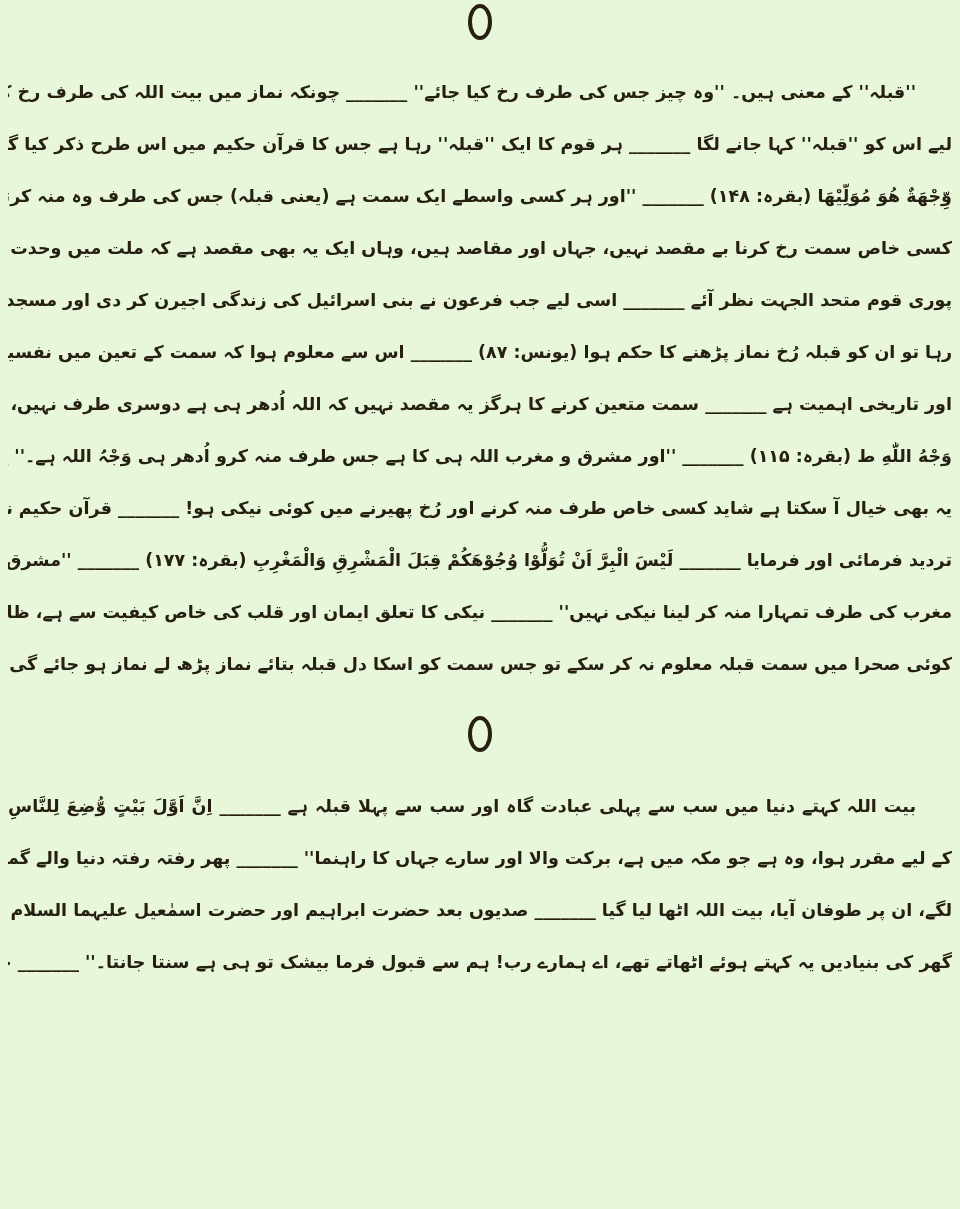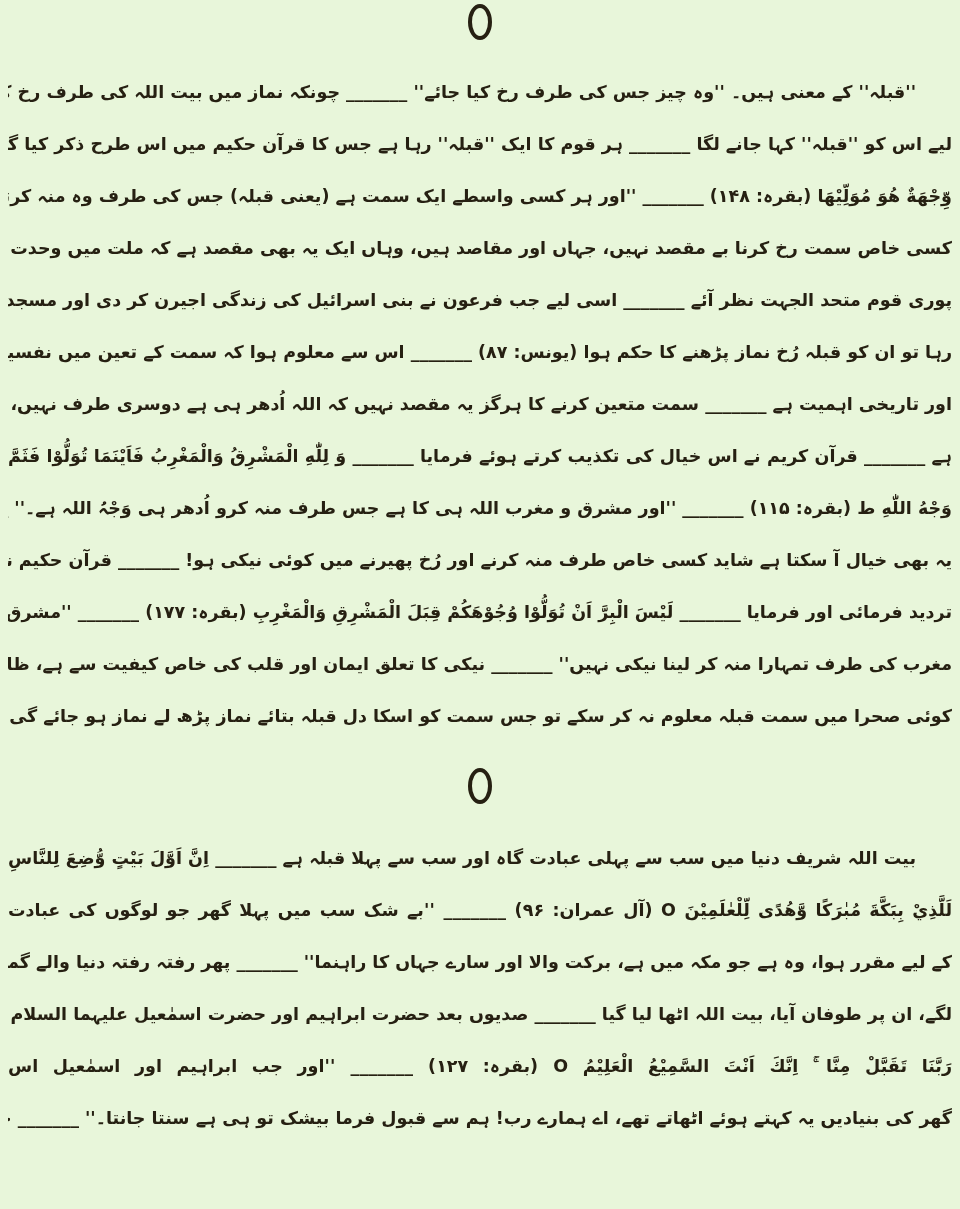--- a/index.html
+++ b/index.html
@@ -65,34 +65,31 @@
   </div>
 
   <section class="para">
       <div class="line first" dir="rtl">''قبلہ'' کے معنی ہیں۔ ''وہ چیز جس کی طرف رخ کیا جائے'' _______ چونکہ نماز میں بیت اللہ کی طرف رخ کرتے ہیں اس</div>
       <div class="line" dir="rtl">لیے اس کو ''قبلہ'' کہا جانے لگا _______ ہر قوم کا ایک ''قبلہ'' رہا ہے جس کا قرآن حکیم میں اس طرح ذکر کیا گیا ہے _______ وَلِكُلٍّ</div>
       <div class="line" dir="rtl">وِّجْهَةٌ هُوَ مُوَلِّيْهَا (بقرہ: ۱۴۸) _______ ''اور ہر کسی واسطے ایک سمت ہے (یعنی قبلہ) جس کی طرف وہ منہ کرتا ہے'' _______</div>
       <div class="line" dir="rtl">کسی خاص سمت رخ کرنا بے مقصد نہیں، جہاں اور مقاصد ہیں، وہاں ایک یہ بھی مقصد ہے کہ ملت میں وحدت اور یکجہتی قائم رہے اور</div>
       <div class="line" dir="rtl">پوری قوم متحد الجہت نظر آئے _______ اسی لیے جب فرعون نے بنی اسرائیل کی زندگی اجیرن کر دی اور مسجدوں میں نماز پڑھنا ممکن نہ</div>
       <div class="line" dir="rtl">رہا تو ان کو قبلہ رُخ نماز پڑھنے کا حکم ہوا (یونس: ۸۷) _______ اس سے معلوم ہوا کہ سمت کے تعین میں نفسیاتی، قومی، مذہبی، جغرافیائی</div>
       <div class="line" dir="rtl">اور تاریخی اہمیت ہے _______ سمت متعین کرنے کا ہرگز یہ مقصد نہیں کہ اللہ اُدھر ہی ہے دوسری طرف نہیں، ایسا خیال بھی کفر</div>
-      <div class="line" dir="rtl">ہے _______ قرآن کریم نے اس خیال کی تکذیب کرتے ہوئے فرمایا _______ وَ لِلّٰهِ الْمَشْرِقُ وَالْمَغْرِبُ فَاَيْنَمَا تُوَلُّوْا فَثَمَّ</div>
       <div class="line" dir="rtl">وَجْهُ اللّٰهِ ط (بقرہ: ۱۱۵) _______ ''اور مشرق و مغرب اللہ ہی کا ہے جس طرف منہ کرو اُدھر ہی وَجْہُ اللہ ہے۔'' _______ پھر انسان کو</div>
       <div class="line" dir="rtl">یہ بھی خیال آ سکتا ہے شاید کسی خاص طرف منہ کرنے اور رُخ پھیرنے میں کوئی نیکی ہو! _______ قرآن حکیم نے اس خیال کی بھی</div>
       <div class="line" dir="rtl">تردید فرمائی اور فرمایا _______ لَيْسَ الْبِرَّ اَنْ تُوَلُّوْا وُجُوْهَكُمْ قِبَلَ الْمَشْرِقِ وَالْمَغْرِبِ (بقرہ: ۱۷۷) _______ ''مشرق اور</div>
       <div class="line" dir="rtl">مغرب کی طرف تمہارا منہ کر لینا نیکی نہیں'' _______ نیکی کا تعلق ایمان اور قلب کی خاص کیفیت سے ہے، ظاہر سے نہیں، اس لیے اگر</div>
       <div class="line" dir="rtl">کوئی صحرا میں سمت قبلہ معلوم نہ کر سکے تو جس سمت کو اسکا دل قبلہ بتائے نماز پڑھ لے نماز ہو جائے گی کیوں کہ ہر طرف اللہ ہی اللہ ہے۔</div>
     </section>
 
   <div class="marker-row second">
     <span class="oval"></span>
   </div>
 
   <section class="para second">
-      <div class="line first" dir="rtl">بیت اللہ شریف دنیا میں سب سے پہلی عبادت گاہ اور سب سے پہلا قبلہ ہے _______ اِنَّ اَوَّلَ بَيْتٍ وُّضِعَ لِلنَّاسِ</div>
-      <div class="line" dir="rtl">لَلَّذِيْ بِبَكَّةَ مُبٰرَكًا وَّهُدًى لِّلْعٰلَمِيْنَ O (آل عمران: ۹۶) _______ ''بے شک سب میں پہلا گھر جو لوگوں کی عبادت</div>
+      <div class="line first" dir="rtl">بیت اللہ کہتے دنیا میں سب سے پہلی عبادت گاہ اور سب سے پہلا قبلہ ہے _______ اِنَّ اَوَّلَ بَيْتٍ وُّضِعَ لِلنَّاسِ</div>
       <div class="line" dir="rtl">کے لیے مقرر ہوا، وہ ہے جو مکہ میں ہے، برکت والا اور سارے جہاں کا راہنما'' _______ پھر رفتہ رفتہ دنیا والے گمراہ ہونے</div>
       <div class="line" dir="rtl">لگے، ان پر طوفان آیا، بیت اللہ اٹھا لیا گیا _______ صدیوں بعد حضرت ابراہیم اور حضرت اسمٰعیل علیہما السلام نے اللہ کے حکم</div>
-      <div class="line" dir="rtl">رَبَّنَا تَقَبَّلْ مِنَّا ۚ اِنَّكَ اَنْتَ السَّمِيْعُ الْعَلِيْمُ O (بقرہ: ۱۲۷) _______ ''اور جب ابراہیم اور اسمٰعیل اس</div>
       <div class="line" dir="rtl">گھر کی بنیادیں یہ کہتے ہوئے اٹھاتے تھے، اے ہمارے رب! ہم سے قبول فرما بیشک تو ہی ہے سنتا جانتا۔'' _______ جب یہ دونوں</div>
     </section>
 
 </div>
 
 </body></html>

